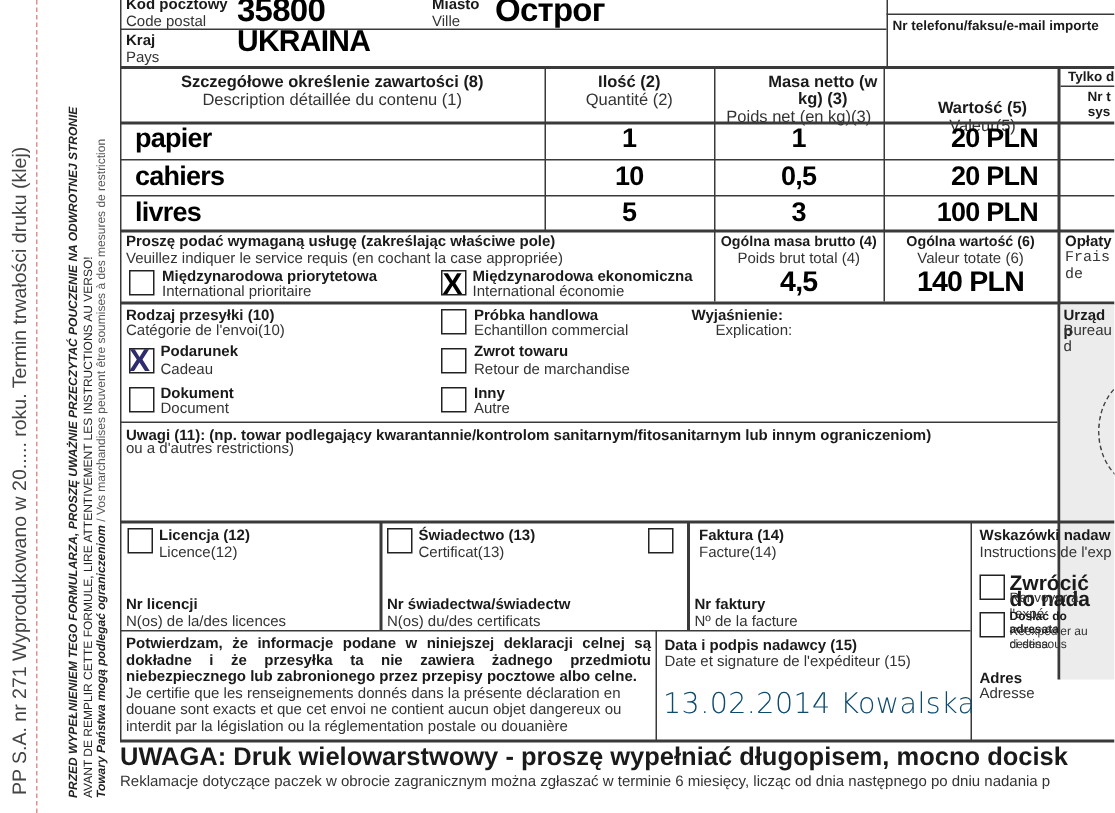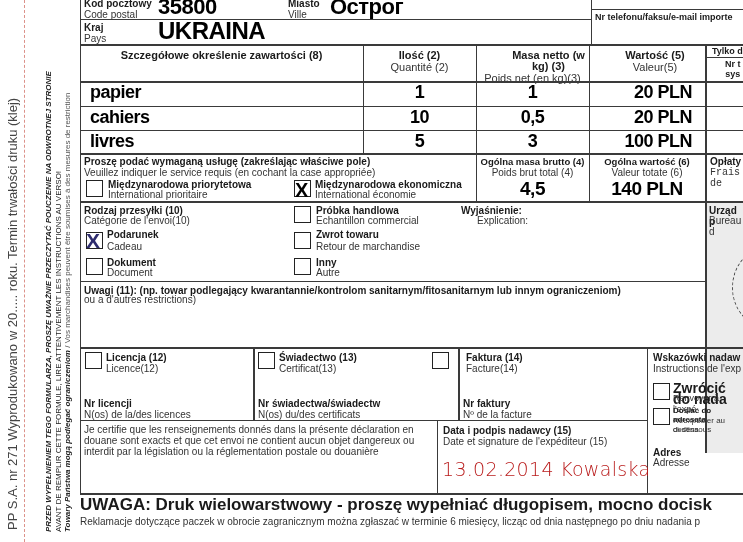--- a/index.html
+++ b/index.html
@@ -49,41 +49,42 @@
 <div class="abs big" style="left:330px; top:-6px; font-size:22px;">Острог</div>
 
 <div class="vl" style="left:591px; top:0; height:44px;"></div>
 <div class="hz" style="left:591px; top:9px; width:152px;"></div>
 <div class="abs lbl b" style="left:595px; top:12px; font-size:9px;">Nr telefonu/faksu/e-mail importe</div>
 
 <div class="hz" style="left:80px; top:19px; width:511px;"></div>
 
 <div class="abs lbl b" style="left:84px; top:22px;">Kraj</div>
 <div class="abs lbl2" style="left:84px; top:33px;">Pays</div>
-<div class="abs big" style="left:158px; top:17px; font-size:24px;">UKRAINA</div>
+<div class="abs big" style="left:158px; top:17px; font-size:20px;">UKRAINA</div>
 
 <div class="hz thick" style="left:80px; top:44px; width:663px;"></div>
 
 <div class="vl" style="left:363px; top:44px; height:110px;"></div>
 <div class="vl" style="left:476px; top:44px; height:110px;"></div>
 <div class="vl" style="left:589px; top:44px; height:110px;"></div>
 <div class="vl" style="left:705px; top:44px; height:110px; width:2px;"></div>
 
 <div class="tcell" style="left:80px; top:50px; width:283px;">
   <div class="lbl b" style="font-size:11px;">Szczegółowe określenie zawartości (8)</div>
+  <div class="lbl2" style="font-size:11px; margin-top:1px;">Description détaillée du contenu (1)</div>
 </div>
 <div class="tcell" style="left:363px; top:50px; width:113px;">
   <div class="lbl b" style="font-size:11px;">Ilość (2)</div>
   <div class="lbl2" style="font-size:11px; margin-top:1px;">Quantité (2)</div>
 </div>
 <div class="tcell" style="left:476px; top:50px; width:113px;">
   <div class="lbl b" style="font-size:11px;padding-left:32px;">Masa netto (w kg) (3)</div>
   <div class="lbl2" style="font-size:11px; margin-top:1px;">Poids net (en kg)(3)</div>
 </div>
-<div class="tcell" style="left:589px; top:50px; width:132px;">
+<div class="tcell" style="left:589px; top:67px; width:132px;">
   <div class="lbl b" style="font-size:11px;">Wartość (5)</div>
   <div class="lbl2" style="font-size:11px; margin-top:1px;">Valeur(5)</div>
 </div>
 <div class="hz" style="left:707px; top:57px; width:36px;"></div>
 <div class="abs lbl b" style="left:712px; top:46px; font-size:9px;">Tylko d</div>
 <div class="abs lbl b" style="left:725px; top:59px; font-size:9px; line-height:10px; text-align:center;">
   <div>Nr t</div>
   <div>sys</div>
 </div>
 
@@ -232,23 +233,24 @@
   <div class="abs lbl b" style="left:673px; top:406px; font-size:8px; line-height:9px;">Doslać do adresata</div>
   <div class="abs lbl2" style="left:673px; top:416px; font-size:8px; line-height:9px;">Réexpédier au destina</div>
   <div class="abs lbl2" style="left:673px; top:425px; font-size:8px; line-height:9px;">ci-dessous</div>
 </div>
 <div class="abs lbl b" style="left:653px; top:447px;">Adres</div>
 <div class="abs lbl2" style="left:653px; top:457px;">Adresse</div>
 
 <div class="hz" style="left:80px; top:420px; width:567px;"></div>
 
 <div class="abs" style="left:84px; top:424px; width:350px; font-size:10px; line-height:11px; text-align:justify;">
+  <div class="b">Potwierdzam, że informacje podane w niniejszej deklaracji celnej są dokładne i że przesyłka ta nie zawiera żadnego przedmiotu niebezpiecznego lub zabronionego przez przepisy pocztowe albo celne.</div>
   <div class="lbl2" style="font-size:10px; text-align:left;">Je certifie que les renseignements donnés dans la présente déclaration en douane sont exacts et que cet envoi ne contient aucun objet dangereux ou interdit par la législation ou la réglementation postale ou douanière</div>
 </div>
 <div class="vl" style="left:437px; top:420px; height:74px;"></div>
 <div class="abs lbl b" style="left:443px; top:425px;">Data i podpis nadawcy (15)</div>
 <div class="abs lbl2" style="left:443px; top:436px;">Date et signature de l'expéditeur (15)</div>
-<div class="abs" style="left:442px; top:458px; font-family:'DejaVu Sans', sans-serif; font-size:19px; color:#b91c1c; letter-spacing:0.3px; font-weight:300;">13.02.2014 Kowalska</div>
+<div class="abs" style="left:442px; top:458px; font-family:'DejaVu Sans', sans-serif; font-size:19px; color:#0c4a6e; letter-spacing:0.3px; font-weight:300;">13.02.2014 Kowalska</div>
 
 <div class="hz thick" style="left:80px; top:493px; width:663px;"></div>
 
 <div class="abs" style="left:80px; top:495px; font-size:17px; font-weight:bold; color:#1a1a1a; white-space:nowrap;">UWAGA: Druk wielowarstwowy - proszę wypełniać długopisem, mocno docisk</div>
 <div class="abs" style="left:80px; top:516px; font-size:10px; color:#333; white-space:nowrap;">Reklamacje dotyczące paczek w obrocie zagranicznym można zgłaszać w terminie 6 miesięcy, licząc od dnia następnego po dniu nadania p</div>
 
 </body></html>

